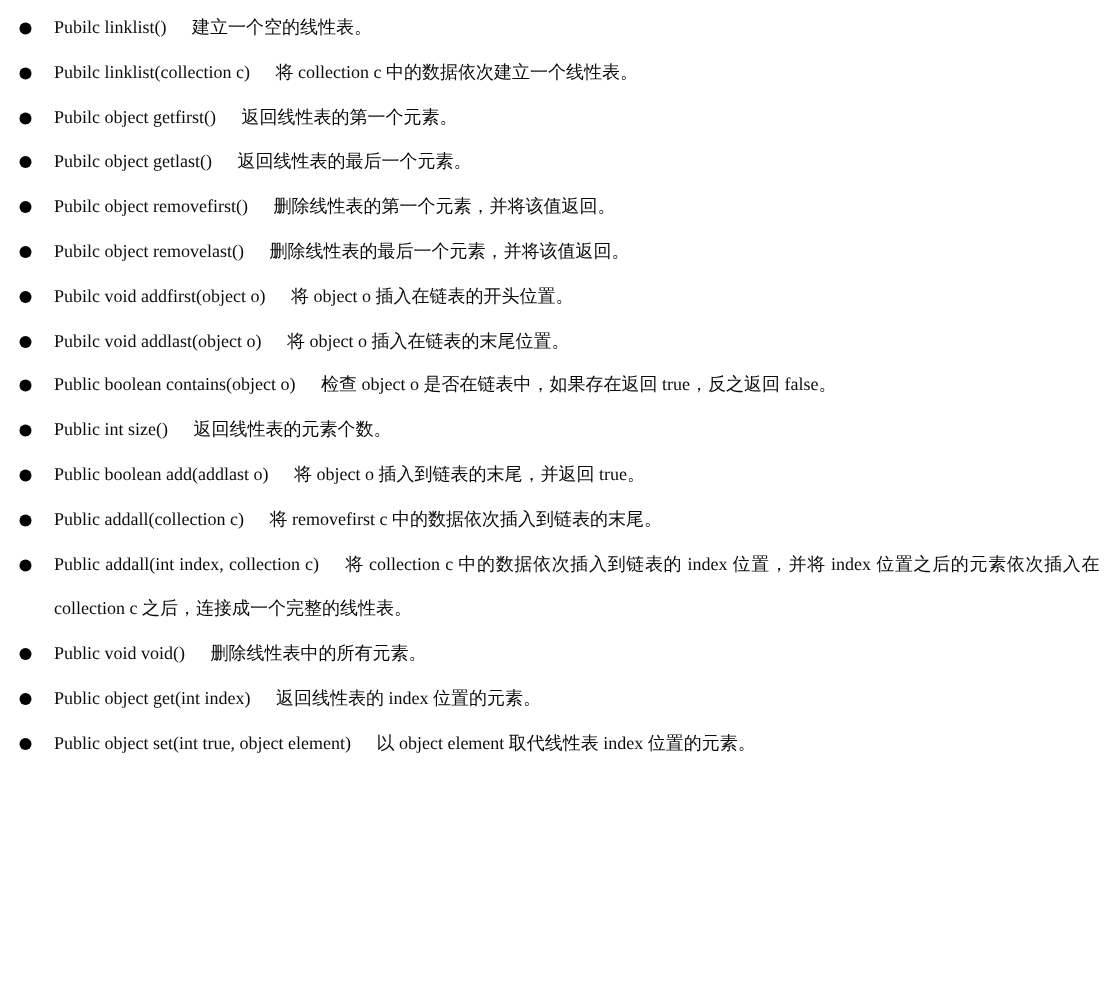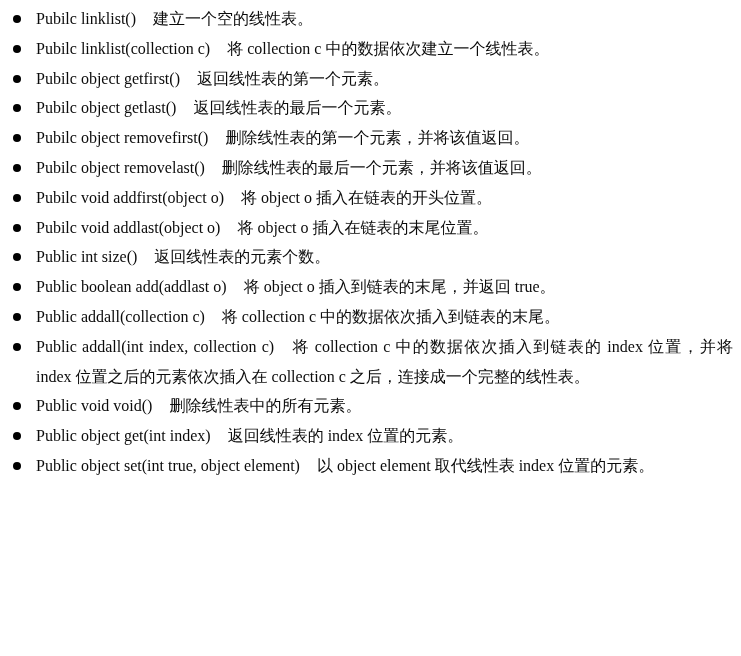--- a/index.html
+++ b/index.html
@@ -22,21 +22,21 @@
     overflow: hidden;
   }
   ul.method-list {
     list-style: none;
     margin: 0;
     padding: 0;
   }
   li.item {
     position: relative;
     padding-left: 36px;
-    font-size: 16px;
+    font-size: 12px;
     line-height: 29.8px;
     text-align: justify;
   }
   .bullet {
     position: absolute;
     left: 13px;
     top: 11px;
     width: 8px;
     height: 8px;
     border-radius: 50%;
@@ -80,32 +80,35 @@
   </li>
 
   <li class="item">
     <span class="bullet"></span><span class="method">Pubilc void addfirst(object o)</span><span class="desc">将 object o 插入在链表的开头位置。</span>
   </li>
 
   <li class="item">
     <span class="bullet"></span><span class="method">Pubilc void addlast(object o)</span><span class="desc">将 object o 插入在链表的末尾位置。</span>
   </li>
 
+  <li class="item">
+    <span class="bullet"></span><span class="method">Public boolean contains(object o)</span><span class="desc">检查 object o 是否在链表中，如果存在返回 true，反之返回 false。</span>
+  </li>
 
   <li class="item">
     <span class="bullet"></span><span class="method">Public int size()</span><span class="desc">返回线性表的元素个数。</span>
   </li>
 
   <li class="item">
     <span class="bullet"></span><span class="method">Public boolean add(addlast o)</span><span class="desc">将 object o 插入到链表的末尾，并返回 true。</span>
   </li>
 
 
   <li class="item">
-    <span class="bullet"></span><span class="method">Public addall(collection c)</span><span class="desc">将 collection c 中的数据依次插入到链表的末尾。</span>
+    <span class="bullet"></span><span class="method">Public addall(collection c)</span><span class="desc">将 removefirst c 中的数据依次插入到链表的末尾。</span>
   </li>
 
   <li class="item">
     <span class="bullet"></span><span class="method">Public addall(int index, collection c)</span><span class="desc">将 collection c 中的数据依次插入到链表的 index 位置，并将 index 位置之后的元素依次插入在 collection c 之后，连接成一个完整的线性表。</span>
   </li>
 
   <li class="item">
     <span class="bullet"></span><span class="method">Public void void()</span><span class="desc">删除线性表中的所有元素。</span>
   </li>
 

